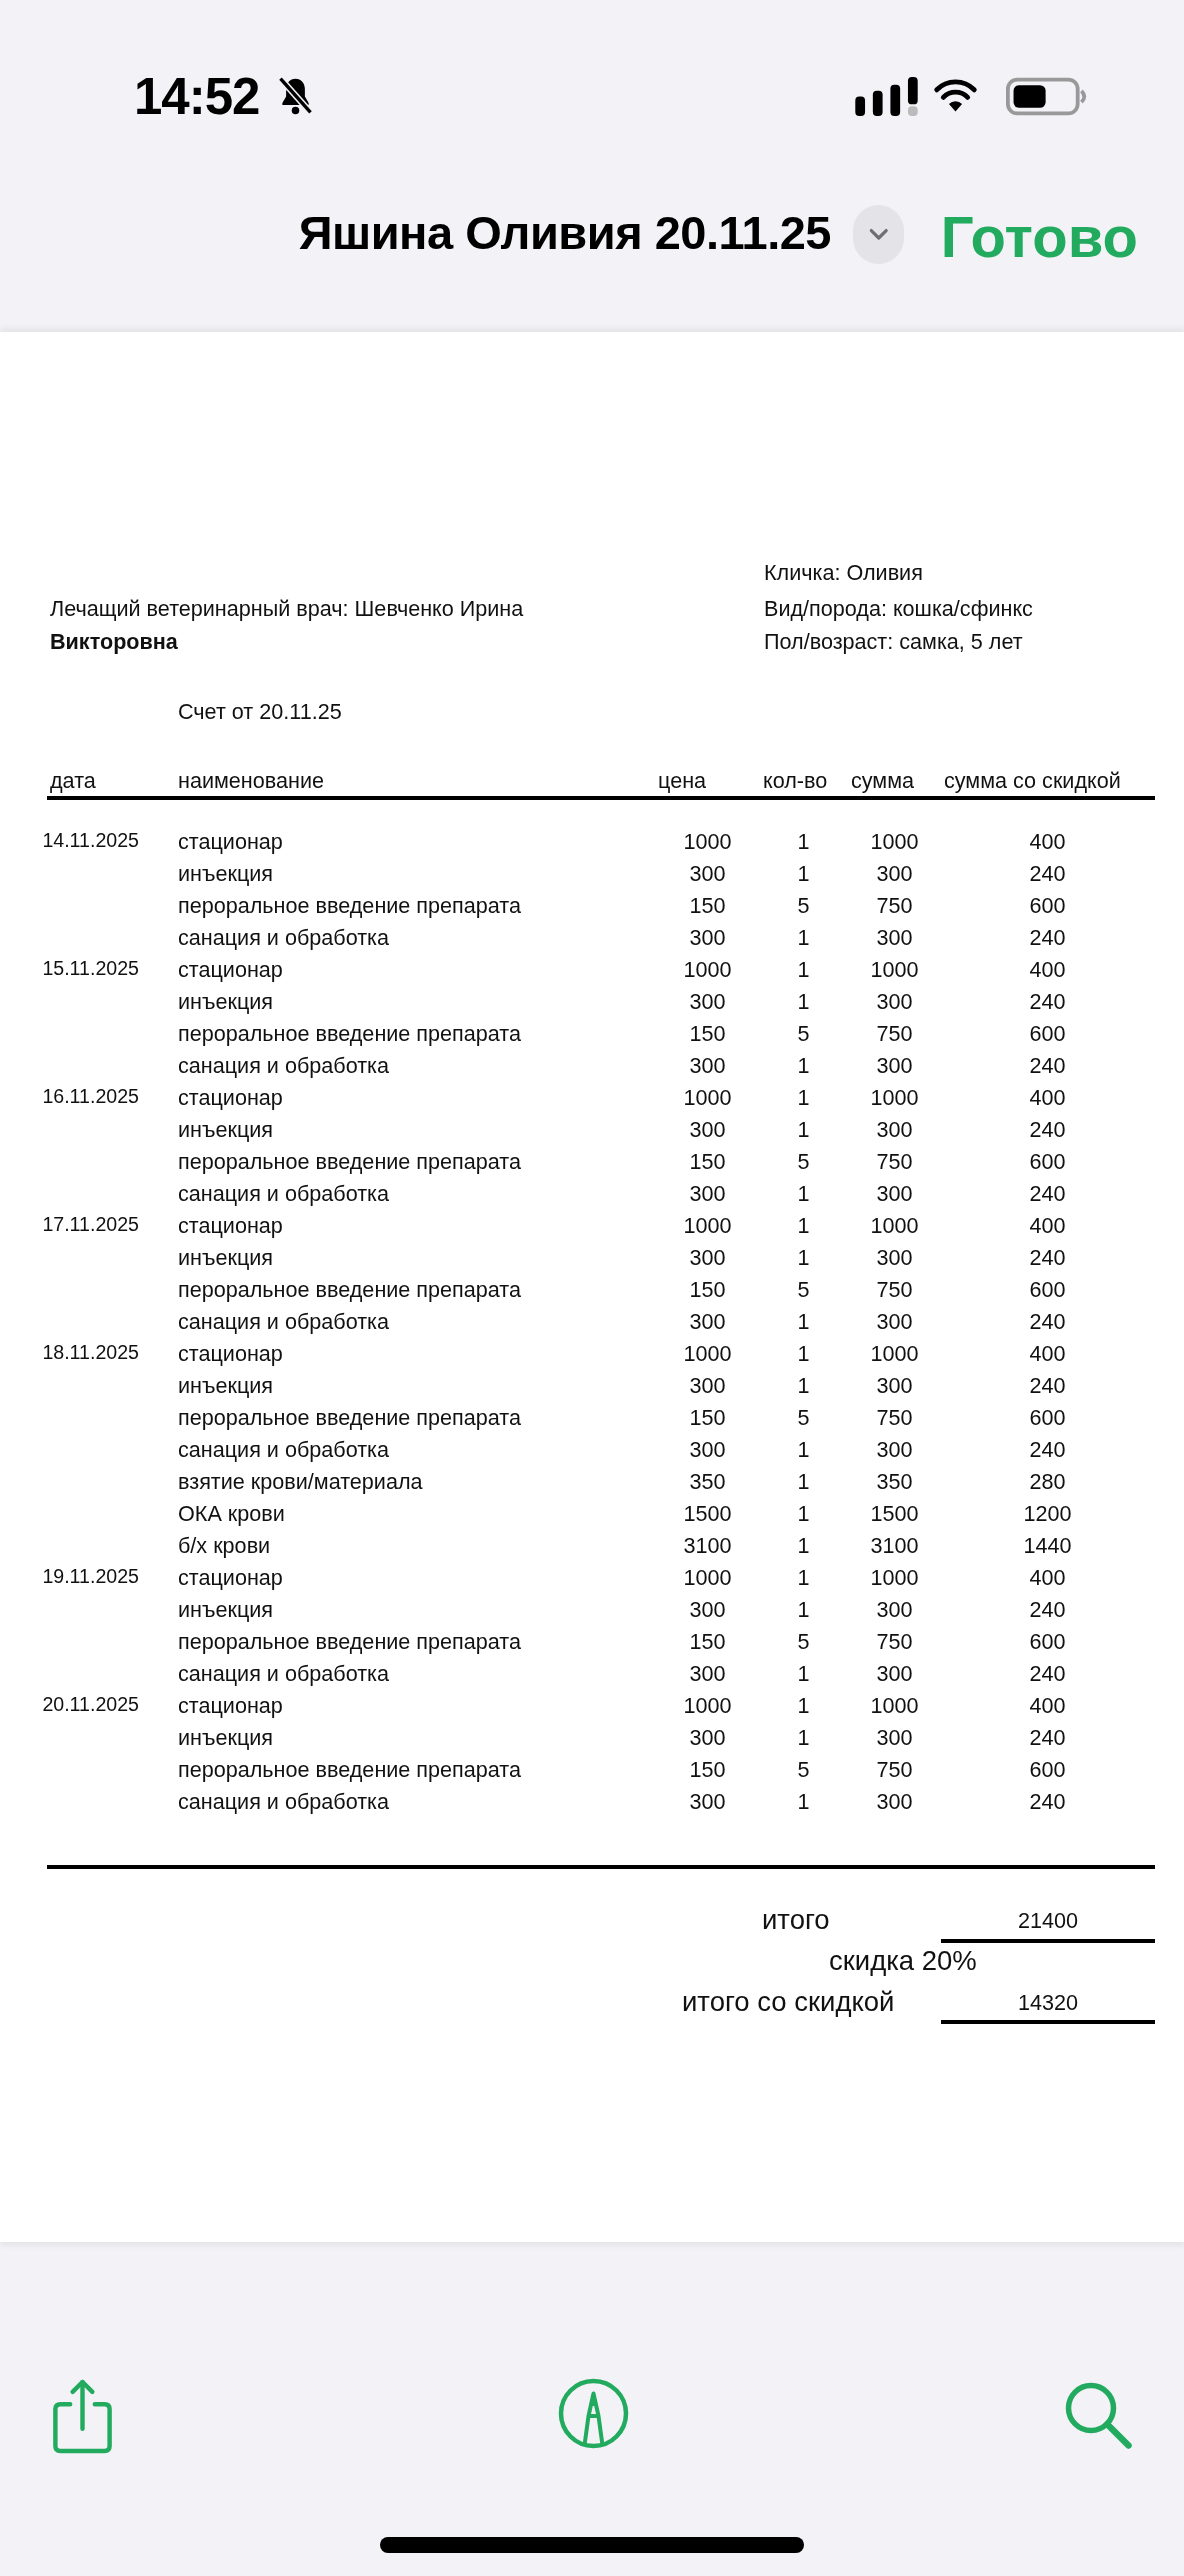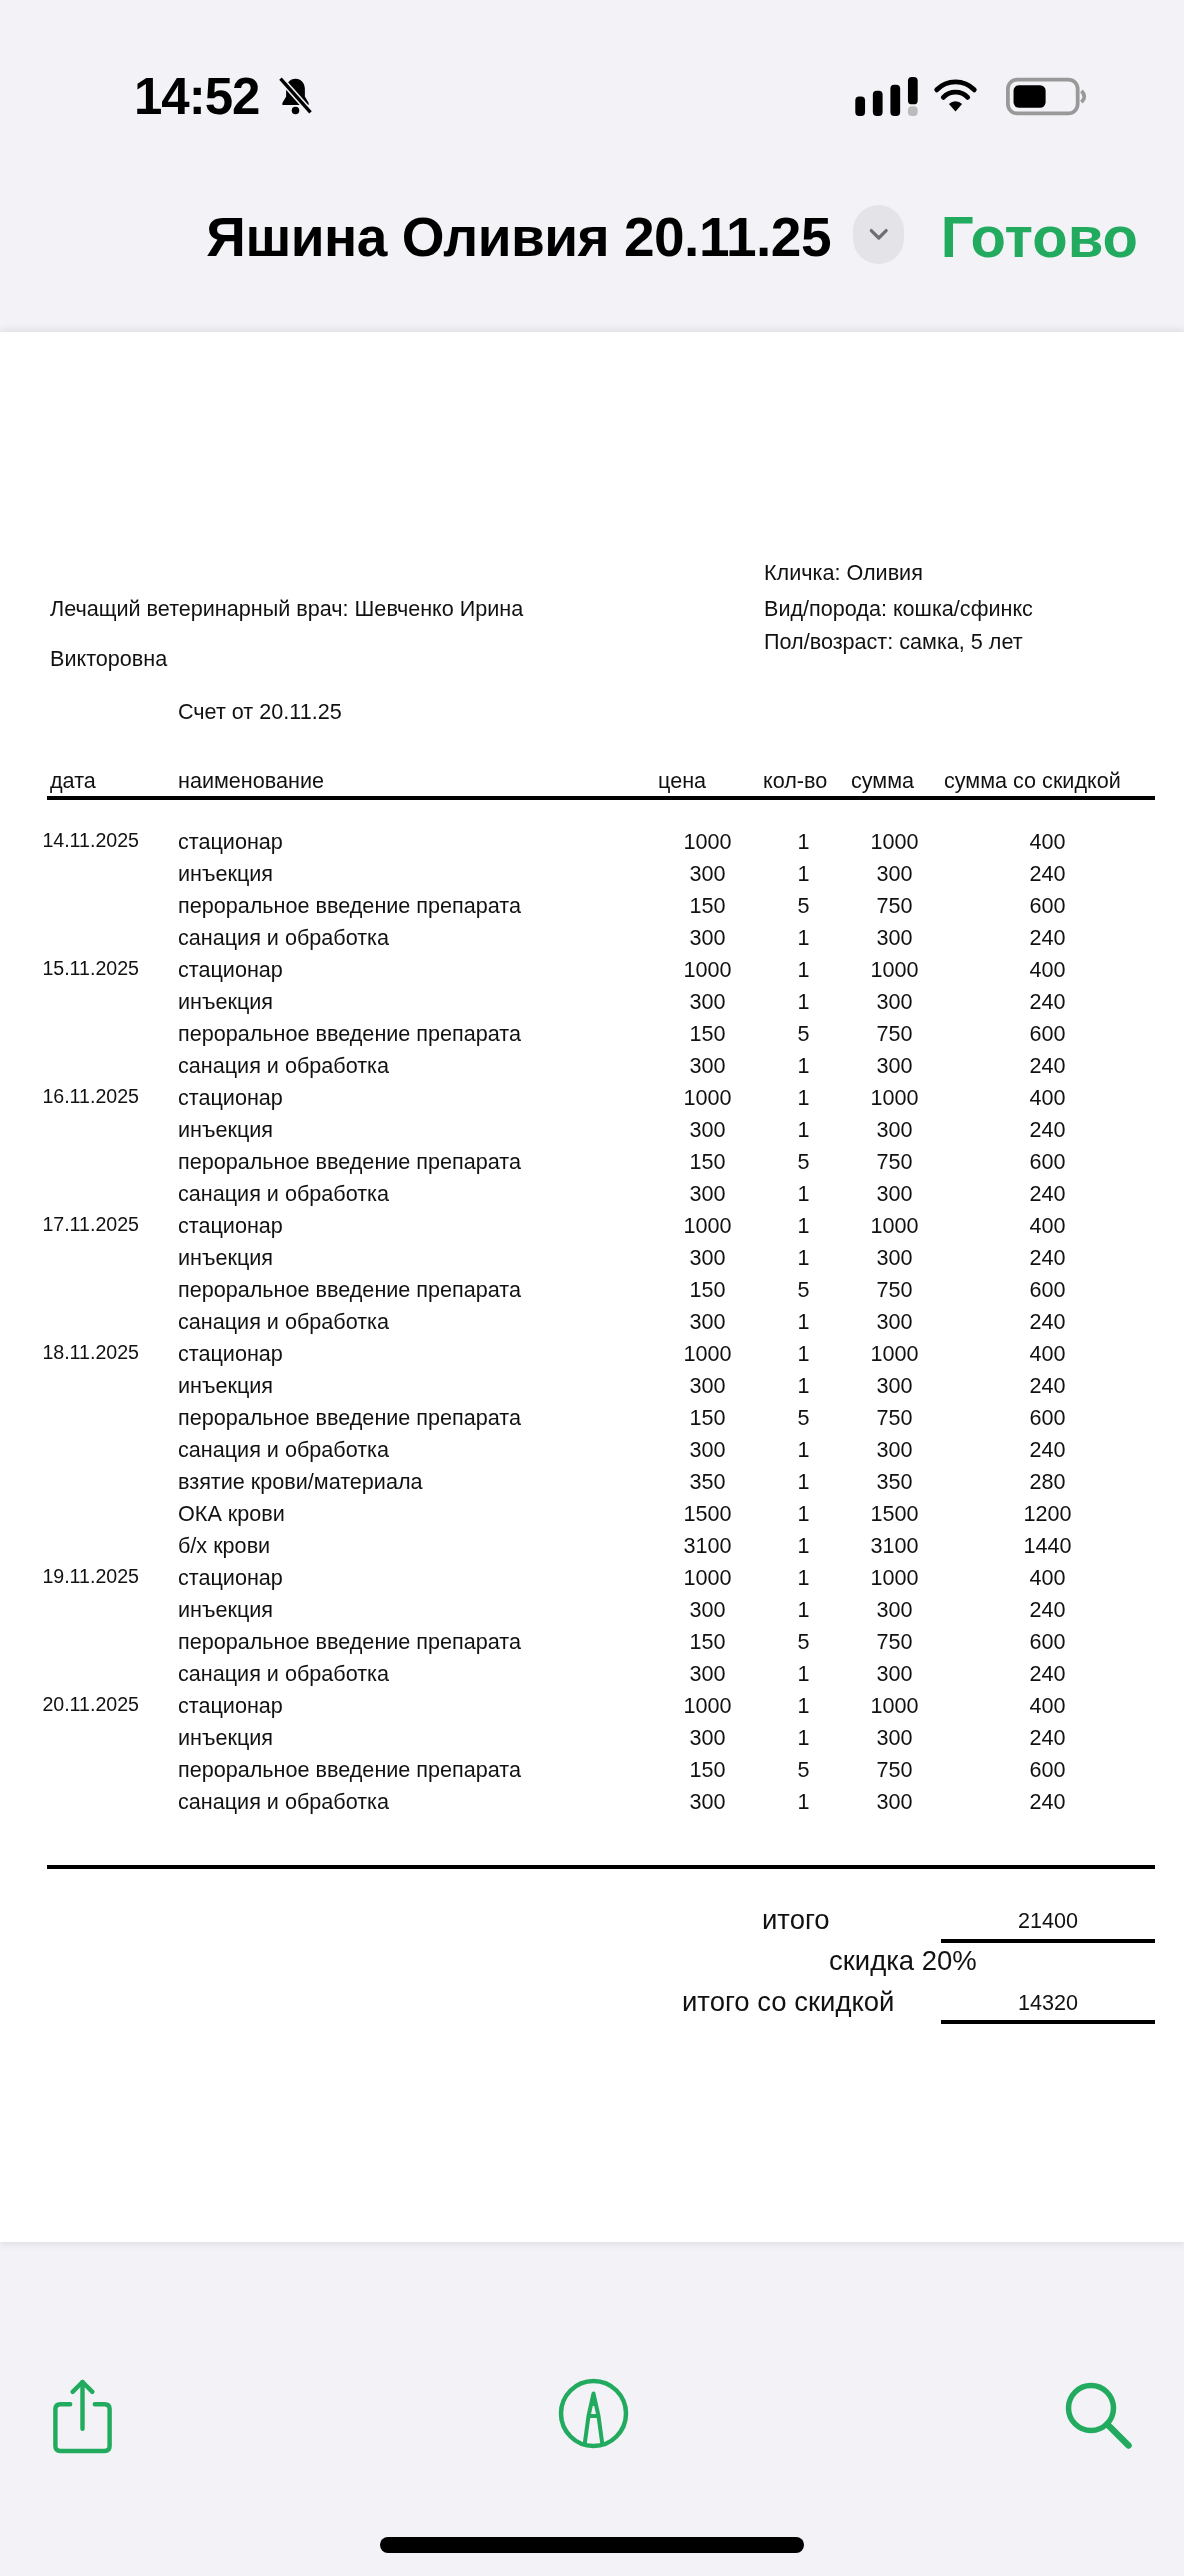--- a/index.html
+++ b/index.html
@@ -7,33 +7,33 @@
   body { position: relative; font-family: "Liberation Sans", sans-serif; color: #000; }
 
   .status-bar { position: absolute; left: 8px; top: 0; width: 1046px; height: 177px; }
   .time { position: absolute; left: 126px; top: 67px; font-size: 51px; font-weight: 700; letter-spacing: -1px; }
   .bell { position: absolute; left: 265px; top: 73px; width: 45px; height: 45px; }
   .signal { position: absolute; left: 847px; top: 77px; width: 63px; height: 39px; }
   .wifi { position: absolute; left: 925px; top: 75px; width: 45px; height: 39px; }
   .battery { position: absolute; left: 998px; top: 77px; width: 83px; height: 39px; }
 
   .nav { position: absolute; left: 0; top: 187px; width: 1185px; height: 98px; }
-  .doc-title { position: absolute; right: 354px; top: 17.7px; font-size: 55px; font-weight: 700; white-space: nowrap; letter-spacing: -0.5px; }
+  .doc-title { position: absolute; right: 354px; top: 17.7px; font-size: 47px; font-weight: 700; white-space: nowrap; letter-spacing: -0.5px; }
   .title-chevron { position: absolute; left: 853px; top: 17.7px; width: 51px; height: 59px; border-radius: 25.5px; background: #e3e3e8; }
   .title-chevron svg { position: absolute; left: 12.8px; top: 16.7px; }
   .done-btn { position: absolute; right: 47px; top: 15.7px; font-size: 58px; font-weight: 700; color: #22ab5f; background: none; border: none; font-family: "Liberation Sans", sans-serif; }
 
   .page { position: absolute; left: 0; top: 332px; width: 1185px; height: 1910px; background: #fff; box-shadow: 0 -3.9px 5.9px rgba(0,0,0,0.06), 0 3.9px 5.9px rgba(0,0,0,0.06); }
   .doc { font-family: "Liberation Sans", sans-serif; font-size: 21.6px; color: #111; }
   .abs { position: absolute; white-space: nowrap; }
 
   .clinic-address { left: 50px; top: 132px; font-size: 19.6px; }
   .owner { left: 50px; top: 228px; }
   .doctor1 { left: 50px; top: 264px; }
-  .doctor2 { left: 50px; top: 314px; }
+  .doctor2 { left: 50px; top: 297px; font-weight: bold; }
   .pet-name { left: 764px; top: 228px; }
   .pet-breed { left: 764px; top: 264px; }
   .pet-sex { left: 764px; top: 297px; }
   .invoice-title { left: 178px; top: 367px; }
 
   .th { top: 436px; font-size: 21.6px; }
   .th-date { left: 50px; }
   .th-name { left: 178px; }
   .th-price { left: 658px; }
   .th-qty { left: 763px; }

